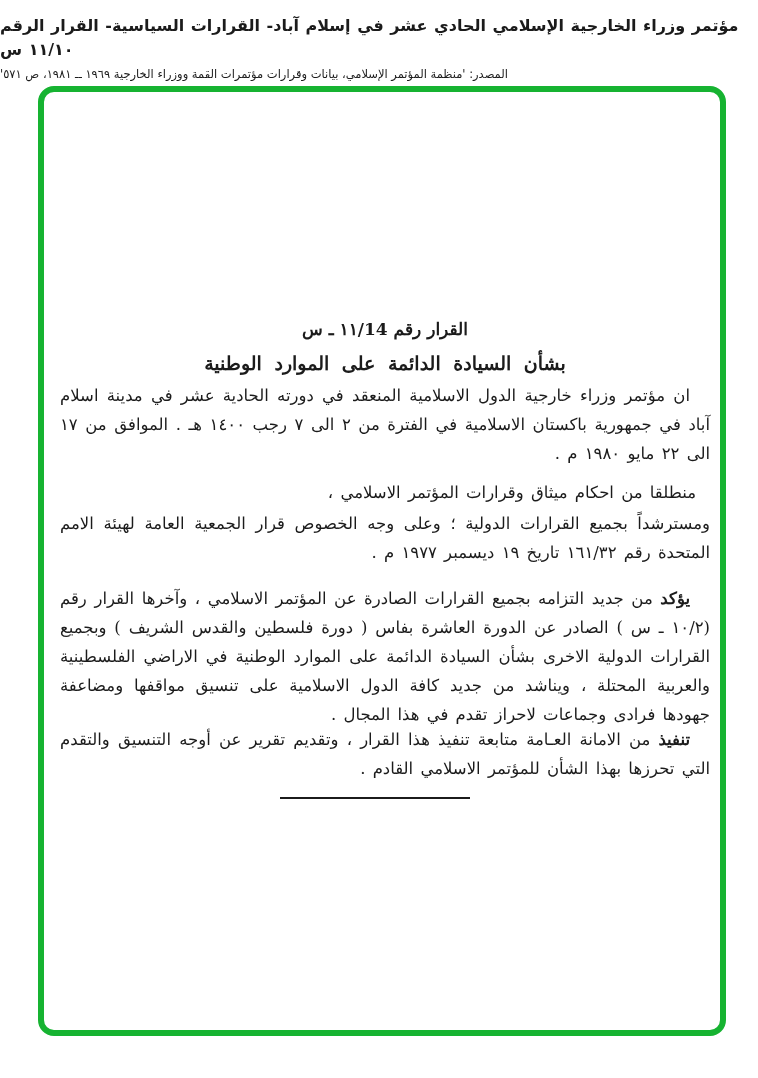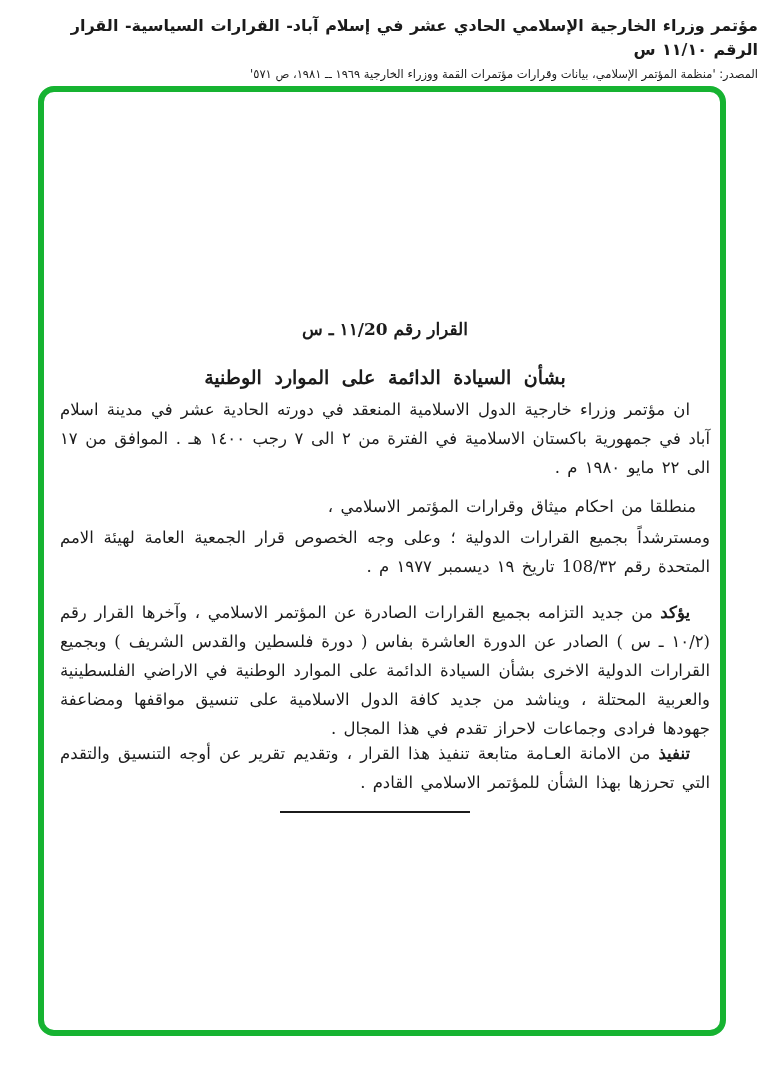--- a/index.html
+++ b/index.html
@@ -14,23 +14,22 @@
     overflow: hidden;
     font-family: "DejaVu Sans", sans-serif;
     color: #1b1b1b;
   }
   
   .page-header {
     position: absolute;
     top: 14px;
     left: 0;
     right: 0;
-    text-align: right;
+    text-align: left;
     direction: rtl;
-    margin-left: 47px;
   }
   .page-header .hline1 {
     font-size: 16px;
     font-weight: 700;
     letter-spacing: 0px;
     word-spacing: 1px;
     line-height: 24px;
   }
   .page-header .hline2 {
     margin-top: 4px;
@@ -67,21 +66,21 @@
   }
   .res-subtitle {
     margin: 0;
     text-align: center;
     font-weight: 700;
     font-size: 19px;
     line-height: 36px;
     word-spacing: 6px;
     font-family: "DejaVu Serif", serif;
   }
-  .res-subtitle.first { margin-top: 18px; }
+  .res-subtitle.first { margin-top: 4px; }
   .body-par {
     margin: 0;
     font-family: "DejaVu Serif", serif;
     font-size: 16.5px;
     line-height: 29px;
     text-align: justify;
     word-spacing: 2px;
   }
   .body-par .lead { font-weight: 700; }
   .p1 { text-indent: 20px; }
@@ -103,35 +102,35 @@
 <body>
 
 <header class="page-header">
   <div class="hline1">مؤتمر وزراء الخارجية الإسلامي الحادي عشر في إسلام آباد- القرارات السياسية- القرار الرقم ١١/١٠ س</div>
   <div class="hline2">المصدر: 'منظمة المؤتمر الإسلامي، بيانات وقرارات مؤتمرات القمة ووزراء الخارجية ١٩٦٩ ــ ١٩٨١، ص ٥٧١'</div>
 </header>
 
 <div class="frame"></div>
 
 <main class="content">
-  <p class="res-title">القرار رقم ١١/20 ـ س</p>
+  <p class="res-title">القرار رقم ١١/14 ـ س</p>
 
   <p class="res-subtitle first">بشأن السيادة الدائمة على الموارد الوطنية</p>
 
 
   <p class="body-par p1">
     <span>ان مؤتمر وزراء خارجية الدول الاسلامية المنعقد في دورته الحادية عشر في مدينة اسلام آباد في جمهورية باكستان الاسلامية في الفترة من ٢ الى ٧ رجب ١٤٠٠ هـ . الموافق من ١٧ الى ٢٢ مايو ١٩٨٠ م .</span>
   </p>
 
   <p class="body-par p2">
     <span>منطلقا من احكام ميثاق وقرارات المؤتمر الاسلامي ،</span>
   </p>
 
   <p class="body-par p3">
-    <span>ومسترشداً بجميع القرارات الدولية ؛ وعلى وجه الخصوص قرار الجمعية العامة لهيئة الامم المتحدة رقم 108/٣٢ تاريخ ١٩ ديسمبر ١٩٧٧ م .</span>
+    <span>ومسترشداً بجميع القرارات الدولية ؛ وعلى وجه الخصوص قرار الجمعية العامة لهيئة الامم المتحدة رقم ١٦١/٣٢ تاريخ ١٩ ديسمبر ١٩٧٧ م .</span>
   </p>
 
   <p class="body-par p4">
     <b class="lead">يؤكد</b><span> من جديد التزامه بجميع القرارات الصادرة عن المؤتمر الاسلامي ، وآخرها القرار رقم (١٠/٢ ـ س ) الصادر عن الدورة العاشرة بفاس ( دورة فلسطين والقدس الشريف ) وبجميع القرارات الدولية الاخرى بشأن السيادة الدائمة على الموارد الوطنية في الاراضي الفلسطينية والعربية المحتلة ، ويناشد من جديد كافة الدول الاسلامية على تنسيق مواقفها ومضاعفة جهودها فرادى وجماعات لاحراز تقدم في هذا المجال .</span>
   </p>
 
   <p class="body-par p5">
     <b class="lead">تنفيذ</b><span> من الامانة العـامة متابعة تنفيذ هذا القرار ، وتقديم تقرير عن أوجه التنسيق والتقدم التي تحرزها بهذا الشأن للمؤتمر الاسلامي القادم .</span>
   </p>
 

